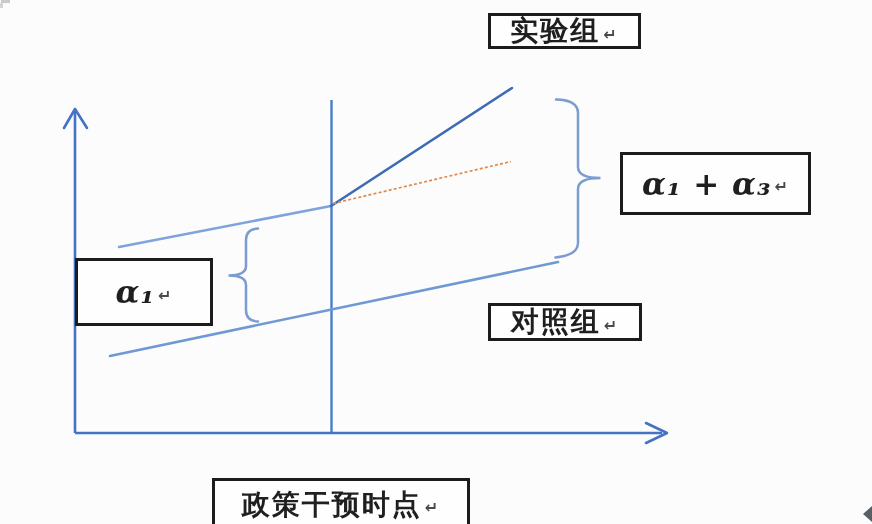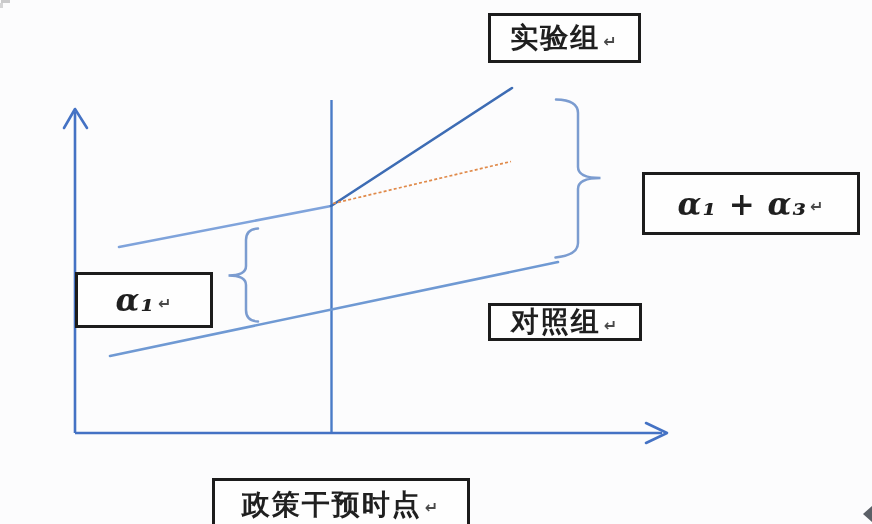--- a/index.html
+++ b/index.html
@@ -50,23 +50,23 @@
   }
   .return-mark {
     font-family: "DejaVu Sans", sans-serif;
     font-style: normal;
     font-weight: bold;
     font-size: 16px;
     color: #4a4a4a;
     margin-left: 3px;
     transform: translateY(3px);
   }
-  #box-treatment { left: 488px; top: 13px;  width: 153px; height: 50px; }
-  #box-a1a3      { left: 620px; top: 172px; width: 218px; height: 63px; margin-left: 22px; }
-  #box-a1        { left: 75px;  top: 258px; width: 138px; height: 56px; margin-top: 14px; }
+  #box-treatment { left: 488px; top: 13px;  width: 153px; height: 36px; }
+  #box-a1a3      { left: 620px; top: 152px; width: 191px; height: 63px; }
+  #box-a1        { left: 75px;  top: 258px; width: 138px; height: 68px; }
   #box-control   { left: 488px; top: 303px; width: 154px; height: 38px; }
   #box-policy    { left: 212px; top: 478px; width: 258px; height: 53px; }
 </style>
 </head>
 <body>
 
 <div class="stage">
 
   <svg class="diagram" viewBox="0 0 872 524">
 

